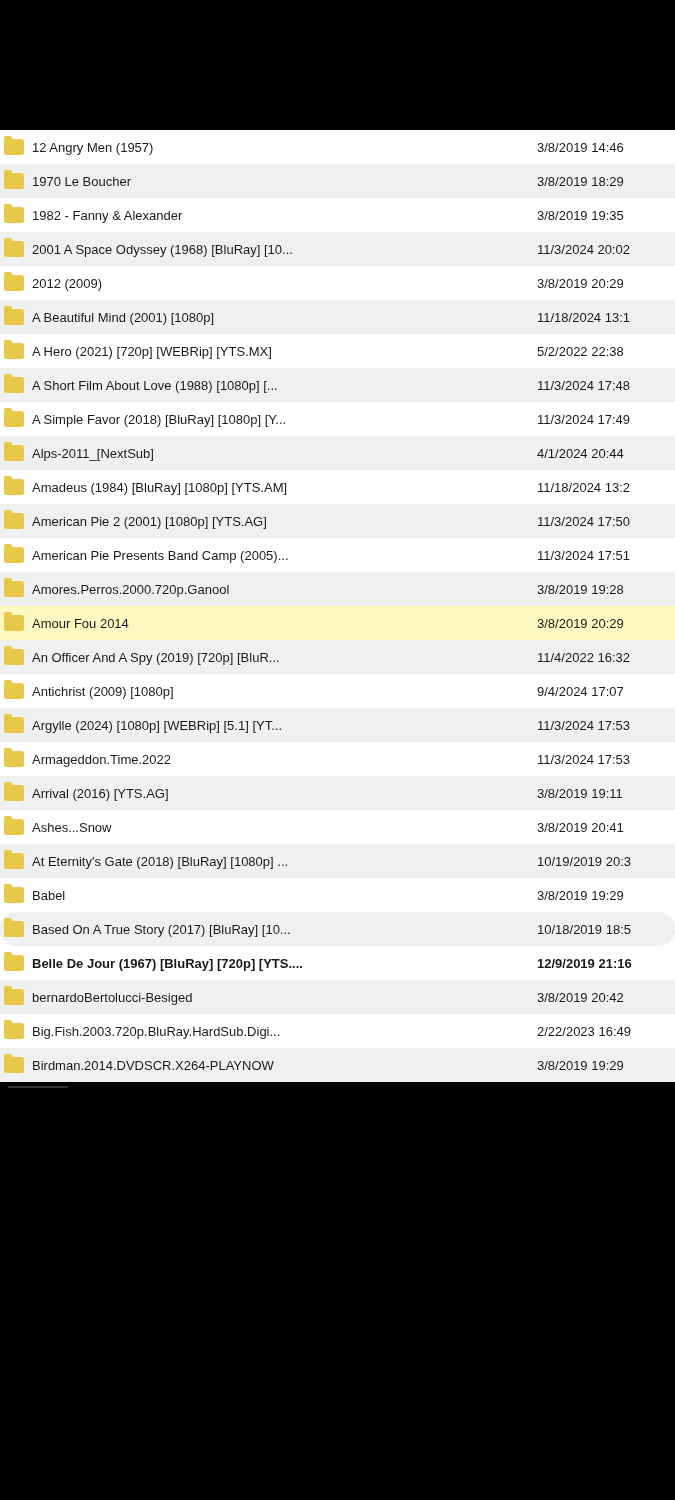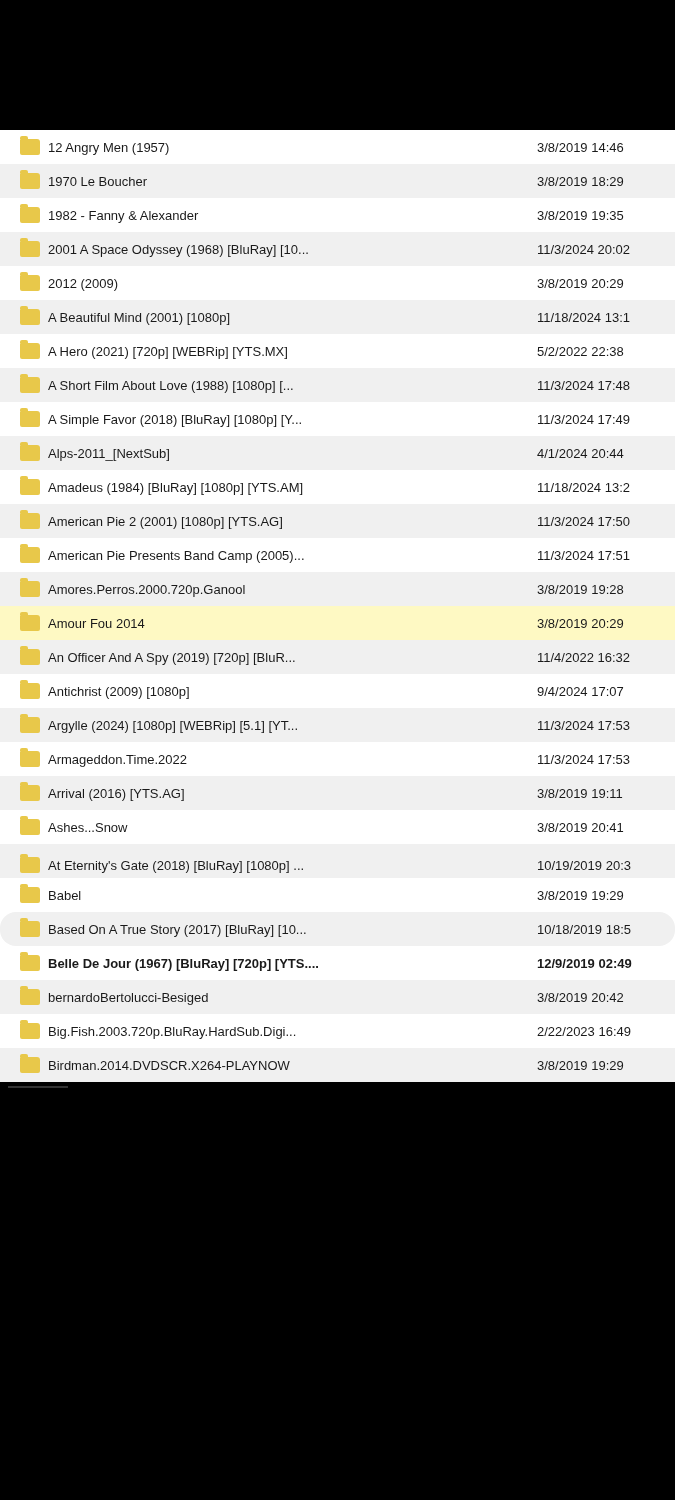--- a/index.html
+++ b/index.html
@@ -24,21 +24,21 @@
 
     .file-list-container {
       background-color: #fff;
       width: 100%;
       padding: 0;
     }
 
     .file-row {
       display: flex;
       align-items: center;
-      padding: 5px 8px 5px 20px;
+      padding: 5px 8px 5px 4px;
       border-bottom: none;
       min-height: 34px;
     }
 
     .file-row:nth-child(odd) {
       background-color: #fff;
     }
 
     .file-row:nth-child(even) {
       background-color: #f5f5f5;
@@ -201,39 +201,39 @@
     <div class="file-row" style="background-color: rgb(240, 240, 240);">
       <div class="folder-icon"></div>
       <span class="file-name">Arrival (2016) [YTS.AG]</span>
       <span class="file-date">3/8/2019 19:11</span>
     </div>
     <div class="file-row" style="background-color: rgb(255, 255, 255);">
       <div class="folder-icon"></div>
       <span class="file-name">Ashes...Snow</span>
       <span class="file-date">3/8/2019 20:41</span>
     </div>
-    <div class="file-row" style="background-color: rgb(240, 240, 240); align-items: flex-end;">
+    <div class="file-row" style="background-color: rgb(240, 240, 240);">
       <div class="folder-icon"></div>
       <span class="file-name">At Eternity's Gate (2018) [BluRay] [1080p] ...</span>
       <span class="file-date">10/19/2019 20:3</span>
     </div>
     <div class="file-row" style="background-color: rgb(255, 255, 255);">
       <div class="folder-icon"></div>
       <span class="file-name">Babel</span>
       <span class="file-date">3/8/2019 19:29</span>
     </div>
     <div class="file-row" style="background-color: rgb(240, 240, 240); border-radius: 16px;">
       <div class="folder-icon"></div>
       <span class="file-name">Based On A True Story (2017) [BluRay] [10...</span>
       <span class="file-date">10/18/2019 18:5</span>
     </div>
     <div class="file-row" style="background-color: rgb(255, 255, 255); font-weight: bold;">
       <div class="folder-icon"></div>
       <span class="file-name">Belle De Jour (1967) [BluRay] [720p] [YTS....</span>
-      <span class="file-date">12/9/2019 02:49</span>
+      <span class="file-date">12/9/2019 21:16</span>
     </div>
     <div class="file-row" style="background-color: rgb(240, 240, 240);">
       <div class="folder-icon"></div>
       <span class="file-name">bernardoBertolucci-Besiged</span>
       <span class="file-date">3/8/2019 20:42</span>
     </div>
     <div class="file-row" style="background-color: rgb(255, 255, 255);">
       <div class="folder-icon"></div>
       <span class="file-name">Big.Fish.2003.720p.BluRay.HardSub.Digi...</span>
       <span class="file-date">2/22/2023 16:49</span>

